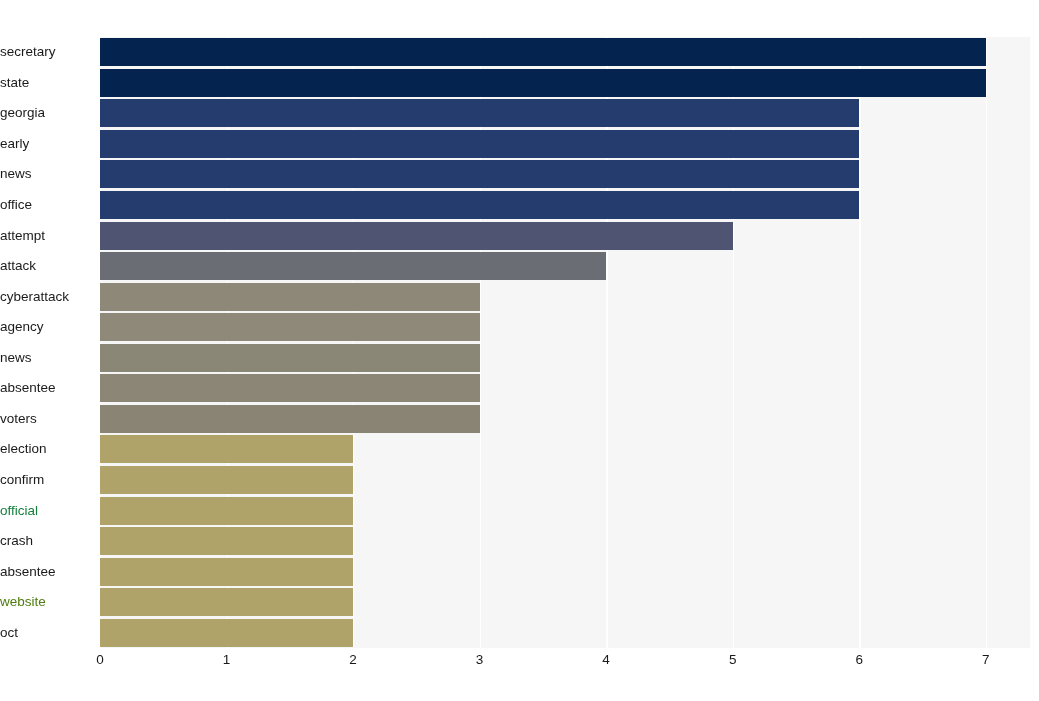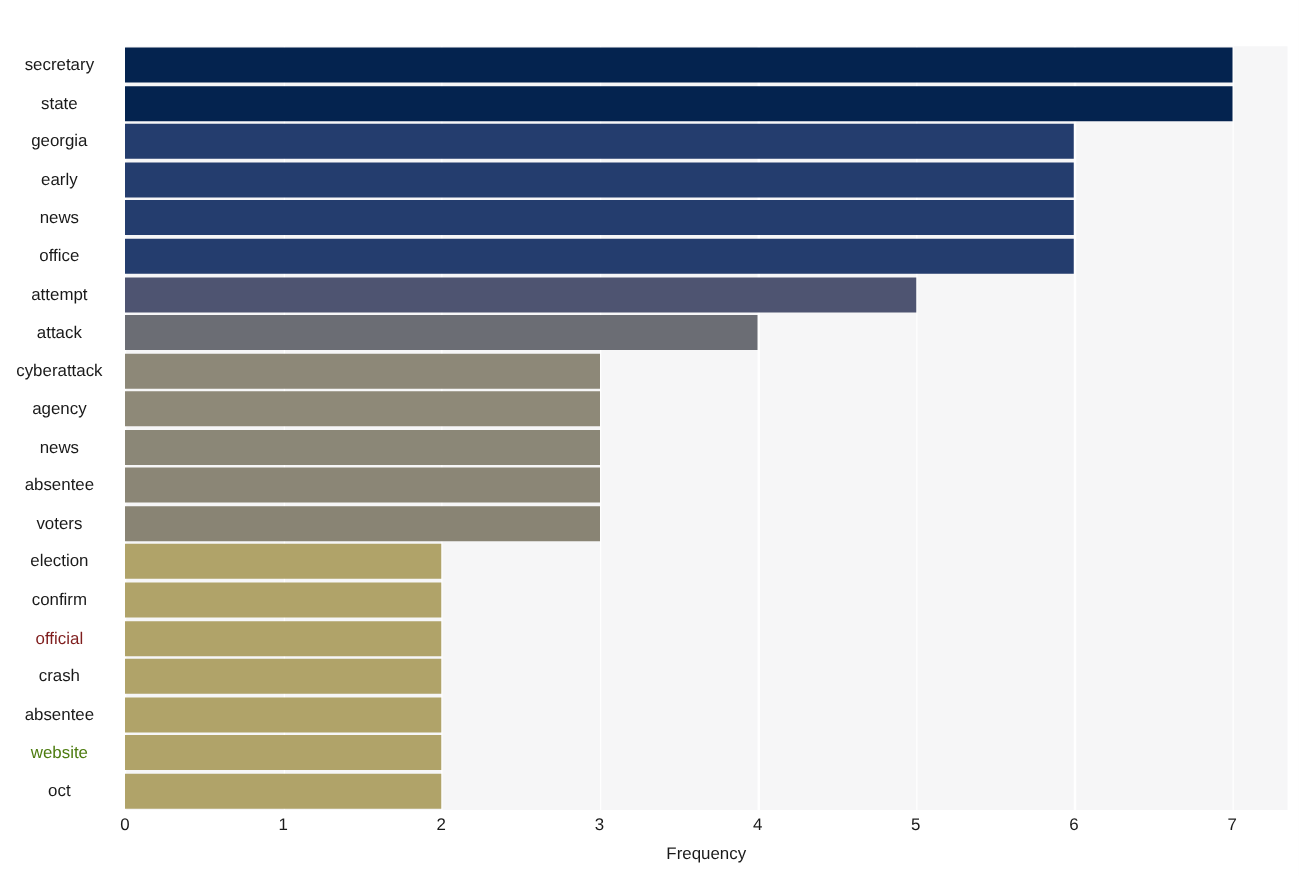--- a/index.html
+++ b/index.html
@@ -75,21 +75,21 @@
     position: absolute;
     left: 0;
     top: 37px;
     width: 95px;
     height: 611px;
   }
   .ylabel {
     position: absolute;
     right: 0;
     width: 95px;
-    text-align: center;
+    text-align: left;
     font-size: 13.5px;
     color: #1a1a1a;
     line-height: 16px;
     white-space: nowrap;
   }
 
   
   #xlabels-layer {
     position: absolute;
     left: 0;
@@ -169,33 +169,32 @@
       <div class="ylabel" style="top: 160.025px; color: rgb(26, 26, 26);">office</div>
       <div class="ylabel" style="top: 190.575px; color: rgb(26, 26, 26);">attempt</div>
       <div class="ylabel" style="top: 221.125px; color: rgb(26, 26, 26);">attack</div>
       <div class="ylabel" style="top: 251.675px; color: rgb(26, 26, 26);">cyberattack</div>
       <div class="ylabel" style="top: 282.225px; color: rgb(26, 26, 26);">agency</div>
       <div class="ylabel" style="top: 312.775px; color: rgb(26, 26, 26); margin-left: 14px;">news</div>
       <div class="ylabel" style="top: 343.325px; color: rgb(26, 26, 26);">absentee</div>
       <div class="ylabel" style="top: 373.875px; color: rgb(26, 26, 26);">voters</div>
       <div class="ylabel" style="top: 404.425px; color: rgb(26, 26, 26);">election</div>
       <div class="ylabel" style="top: 434.975px; color: rgb(26, 26, 26);">confirm</div>
-      <div class="ylabel" style="top: 465.525px; color: #7f1d1d;">official</div>
+      <div class="ylabel" style="top: 465.525px; color: #15803d;">official</div>
       <div class="ylabel" style="top: 496.075px; color: rgb(26, 26, 26);">crash</div>
       <div class="ylabel" style="top: 526.625px; color: rgb(26, 26, 26);">absentee</div>
       <div class="ylabel" style="top: 557.175px; color: #4d7c0f;">website</div>
       <div class="ylabel" style="top: 587.725px; color: rgb(26, 26, 26);">oct</div>
     </div>
 
   <div id="xlabels-layer">
       <div class="xlabel" style="left: 100px; color: rgb(26, 26, 26);">0</div>
       <div class="xlabel" style="left: 226.531px; color: rgb(26, 26, 26);">1</div>
       <div class="xlabel" style="left: 353.061px; color: rgb(26, 26, 26);">2</div>
       <div class="xlabel" style="left: 479.592px; color: rgb(26, 26, 26);">3</div>
       <div class="xlabel" style="left: 606.122px; color: rgb(26, 26, 26);">4</div>
       <div class="xlabel" style="left: 732.653px; color: rgb(26, 26, 26);">5</div>
       <div class="xlabel" style="left: 859.184px; color: rgb(26, 26, 26);">6</div>
       <div class="xlabel" style="left: 985.714px; color: rgb(26, 26, 26);">7</div>
     </div>
 
-  <div id="xaxis-title">Frequency</div>
 
 </div>
 
 </body></html>

